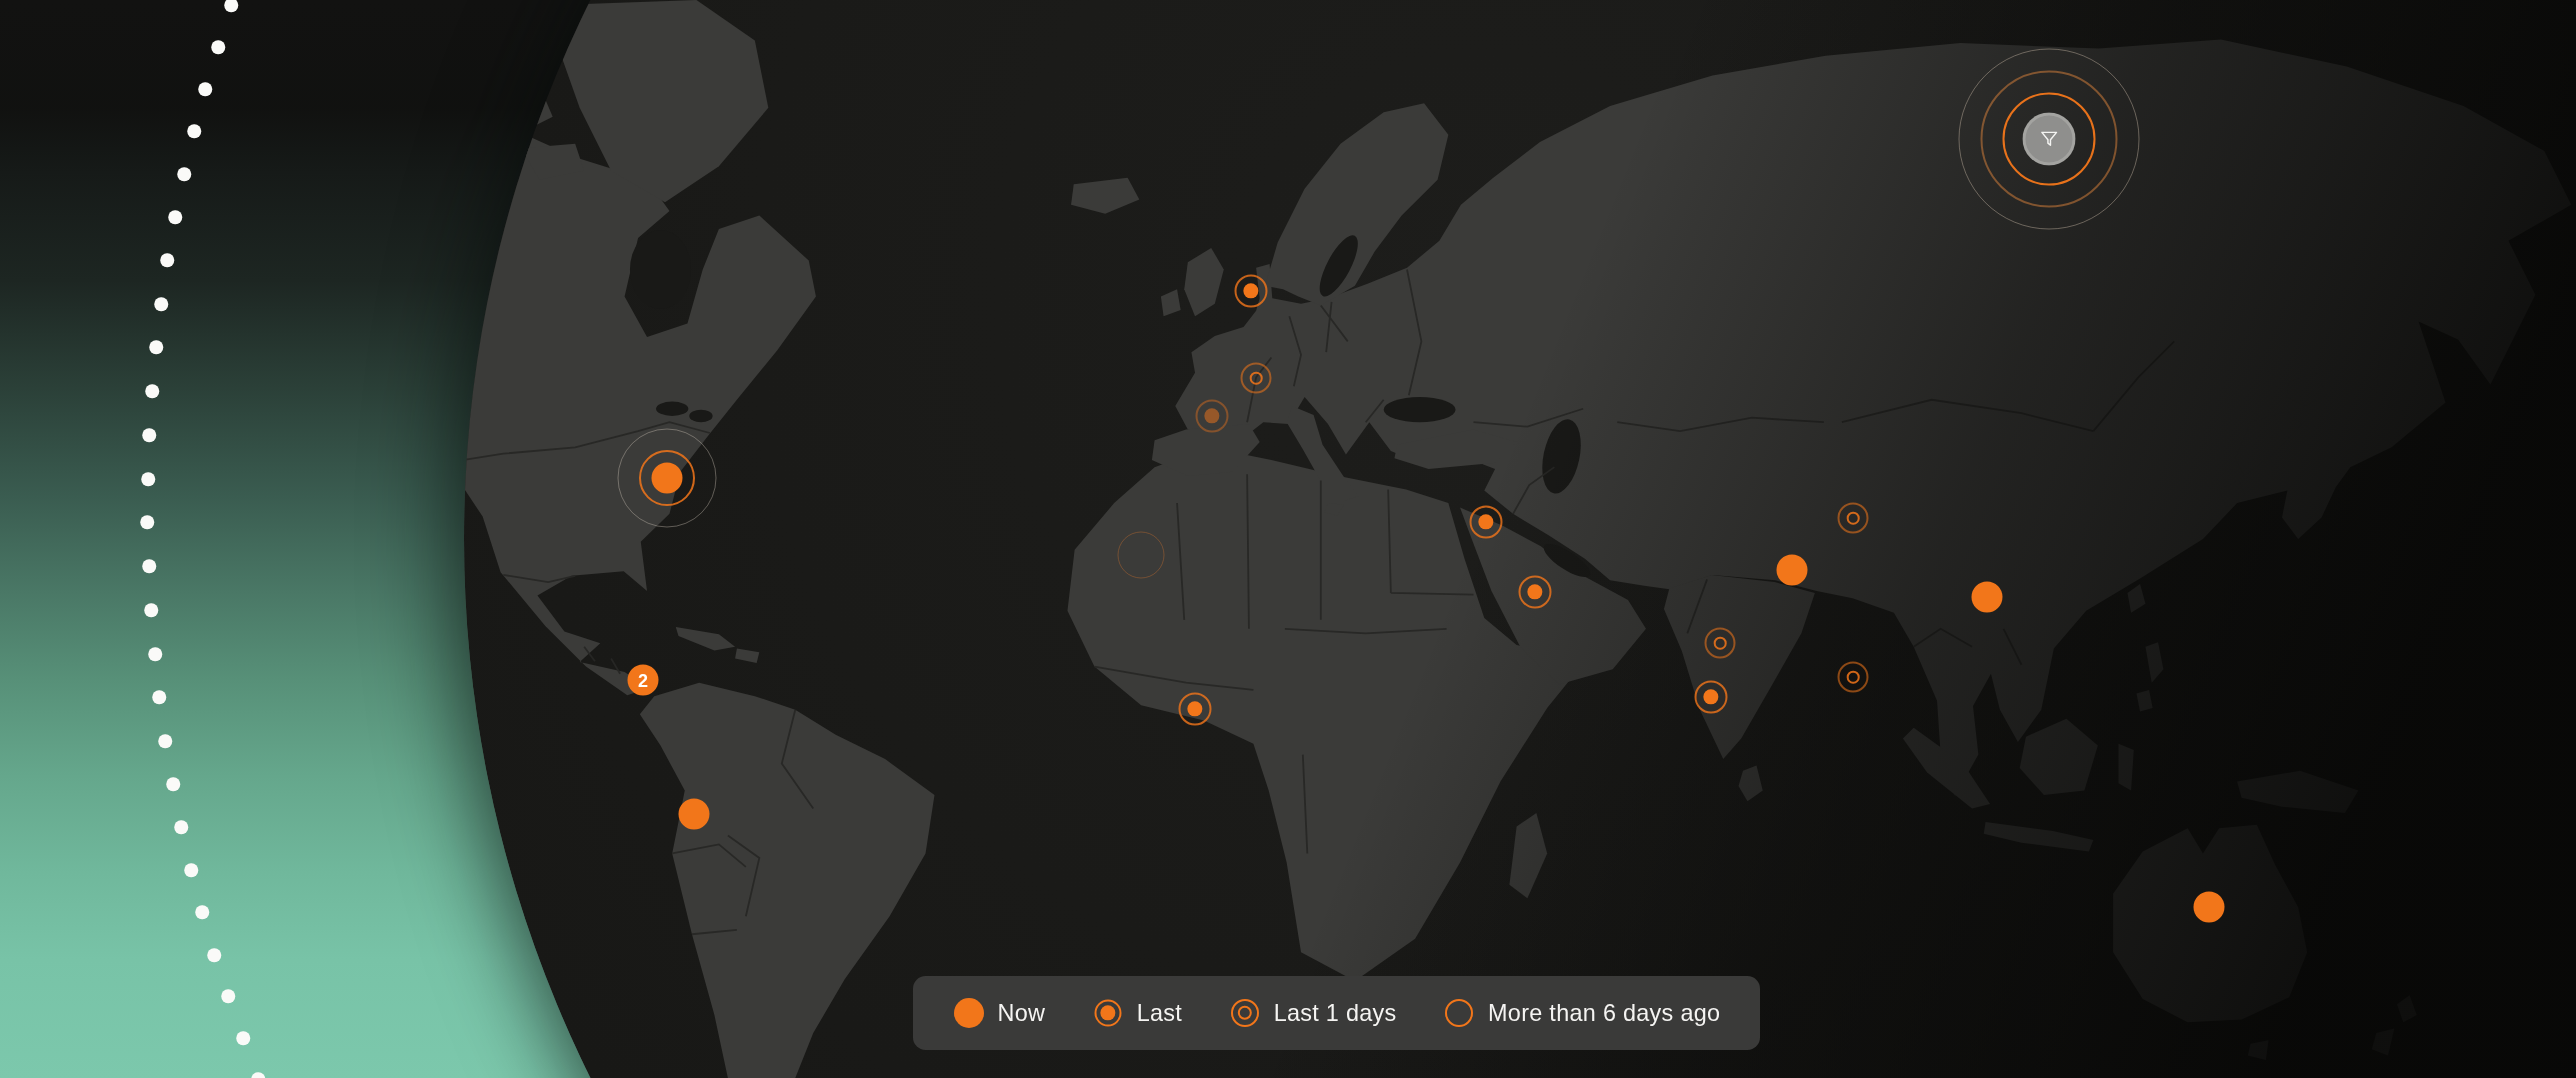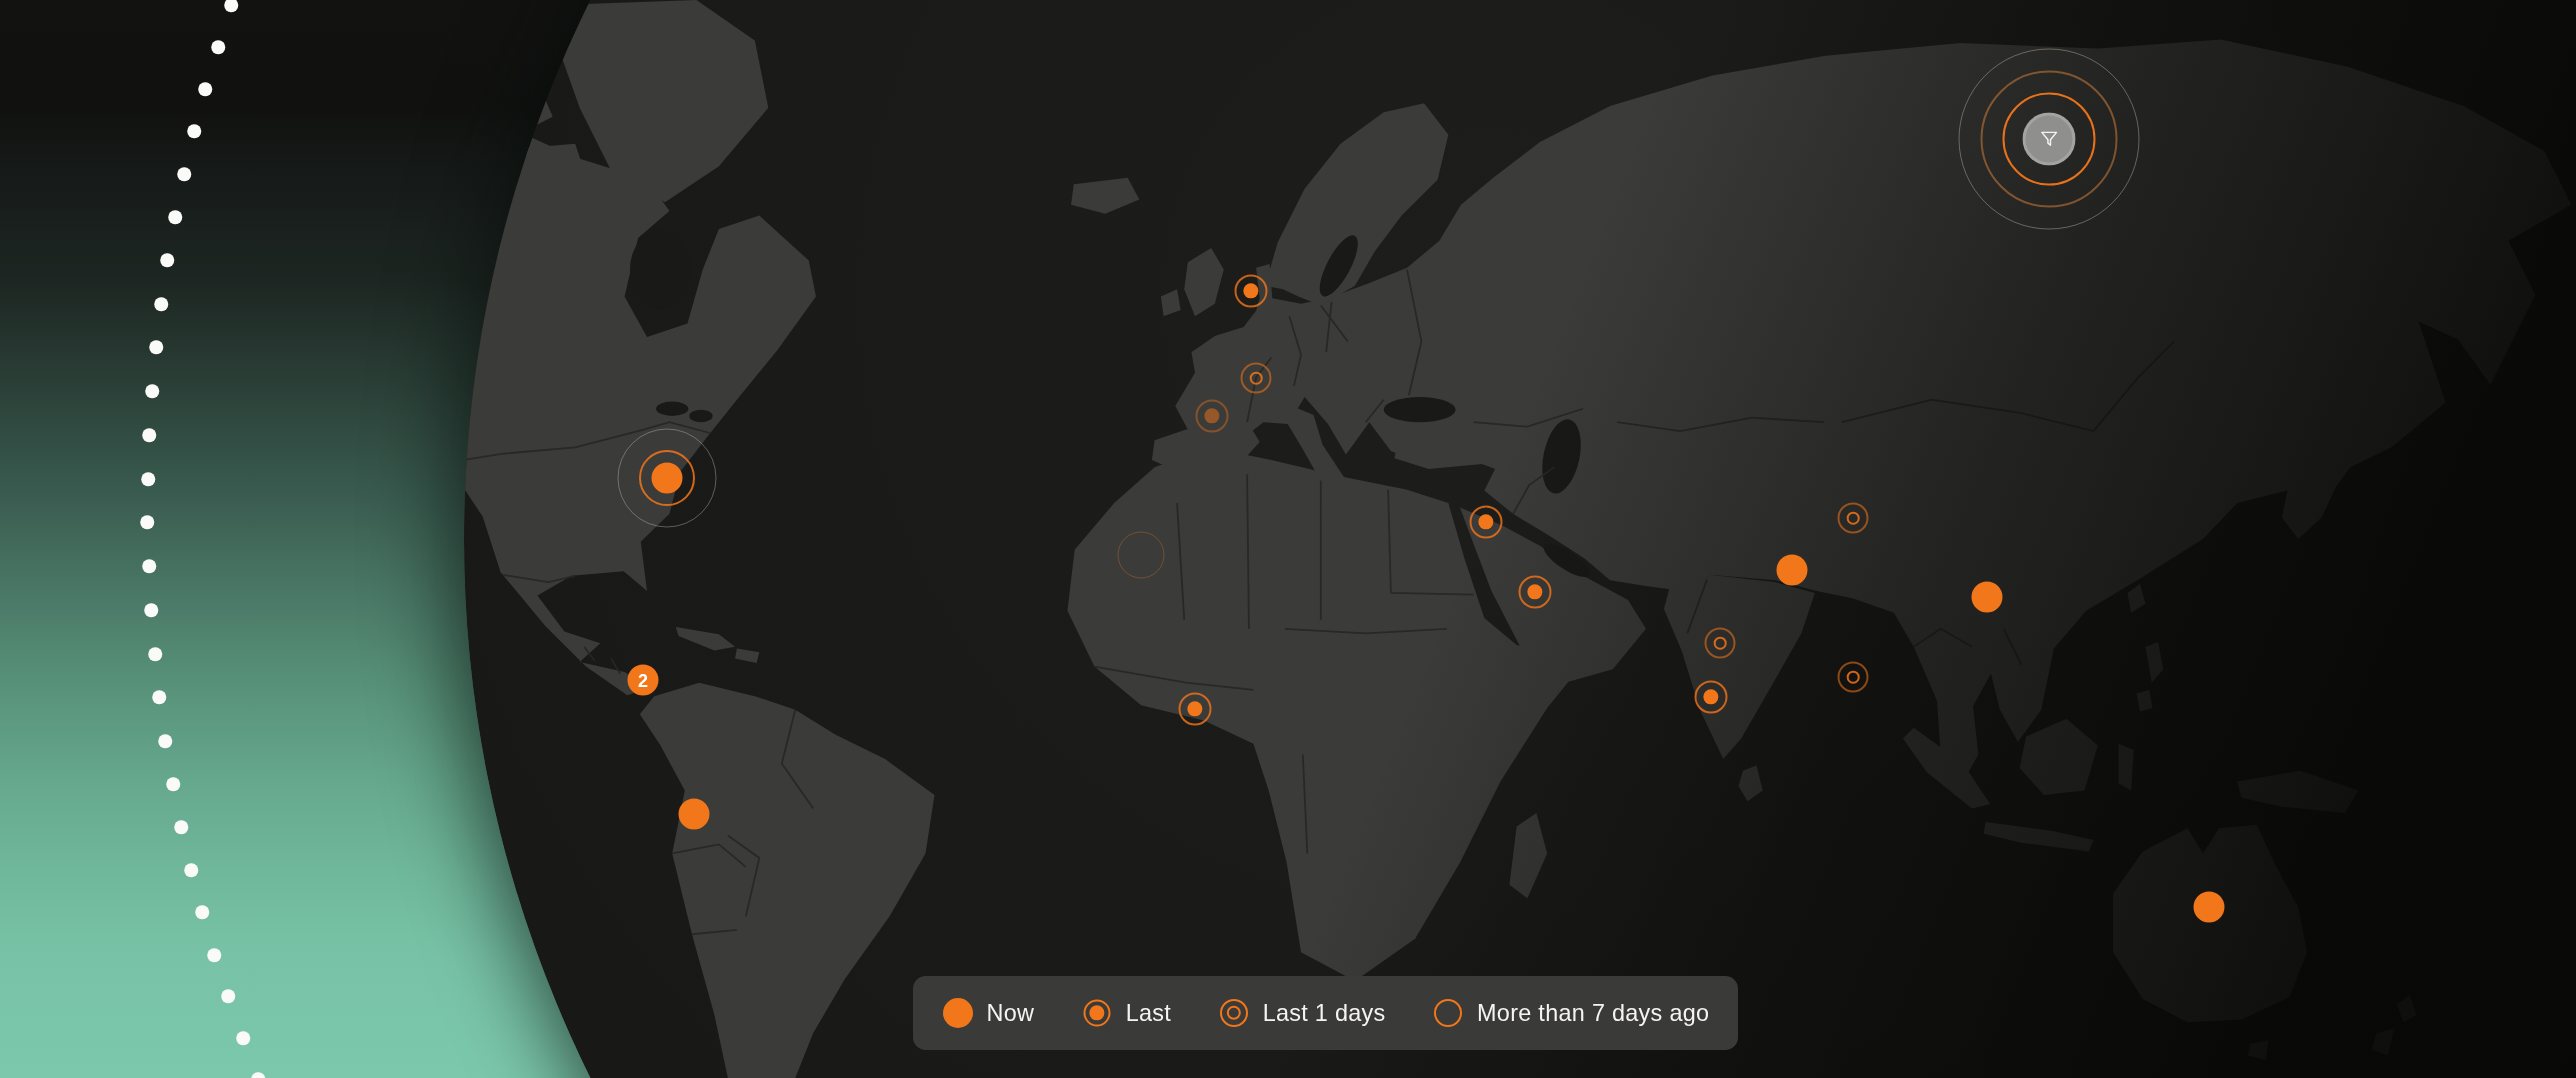--- a/index.html
+++ b/index.html
@@ -60,21 +60,21 @@
     position:absolute;left:0;top:0;transform:translate(-50%,-50%);
     width:47px;height:47px;border-radius:50%;background:#8f8f8d;
     border:3.6px solid rgba(200,200,198,0.35);
     display:flex;align-items:center;justify-content:center;cursor:pointer;
   }
   .filter-btn svg{width:23.4px;height:23.4px;display:block;}
   
   .legend{
     position:absolute;left:913px;top:976px;height:74px;z-index:10;
     background:#3a3a39;border-radius:12.6px;
-    display:inline-flex;gap:47px;padding:0 29px;
+    display:inline-flex;gap:47px;padding:0 40px;
   }
   .legend-item{display:flex;align-items:center;gap:13.5px;}
   .legend-label{color:#f5f4f2;font-size:23.4px;letter-spacing:0.3px;white-space:nowrap;}
   .sw{position:relative;width:31px;height:31px;flex:0 0 auto;}
   .sw i{position:absolute;left:50%;top:50%;transform:translate(-50%,-50%);
     border-radius:50%;box-sizing:border-box;display:block;}
   .sw-now{width:30px;height:30px;background:var(--orange);}
   .sw-ring{width:27px;height:27px;border:2.7px solid var(--orange);}
   .sw-dot{width:15.3px;height:15.3px;background:var(--orange);}
   .sw-ring-lg{width:28px;height:28px;border:2.7px solid var(--orange);}
@@ -302,18 +302,18 @@
         <span class="sw">
           <i class="sw-ring-lg"></i>
           <i class="sw-ring-sm"></i>
         </span>
         <span class="legend-label">Last 1 days</span>
       </div>
       <div class="legend-item">
         <span class="sw">
           <i class="sw-ring-lg"></i>
         </span>
-        <span class="legend-label">More than 7 days ago</span>
+        <span class="legend-label">More than 6 days ago</span>
       </div>
     </div>
 
 </div>
 
 
 </body></html>

